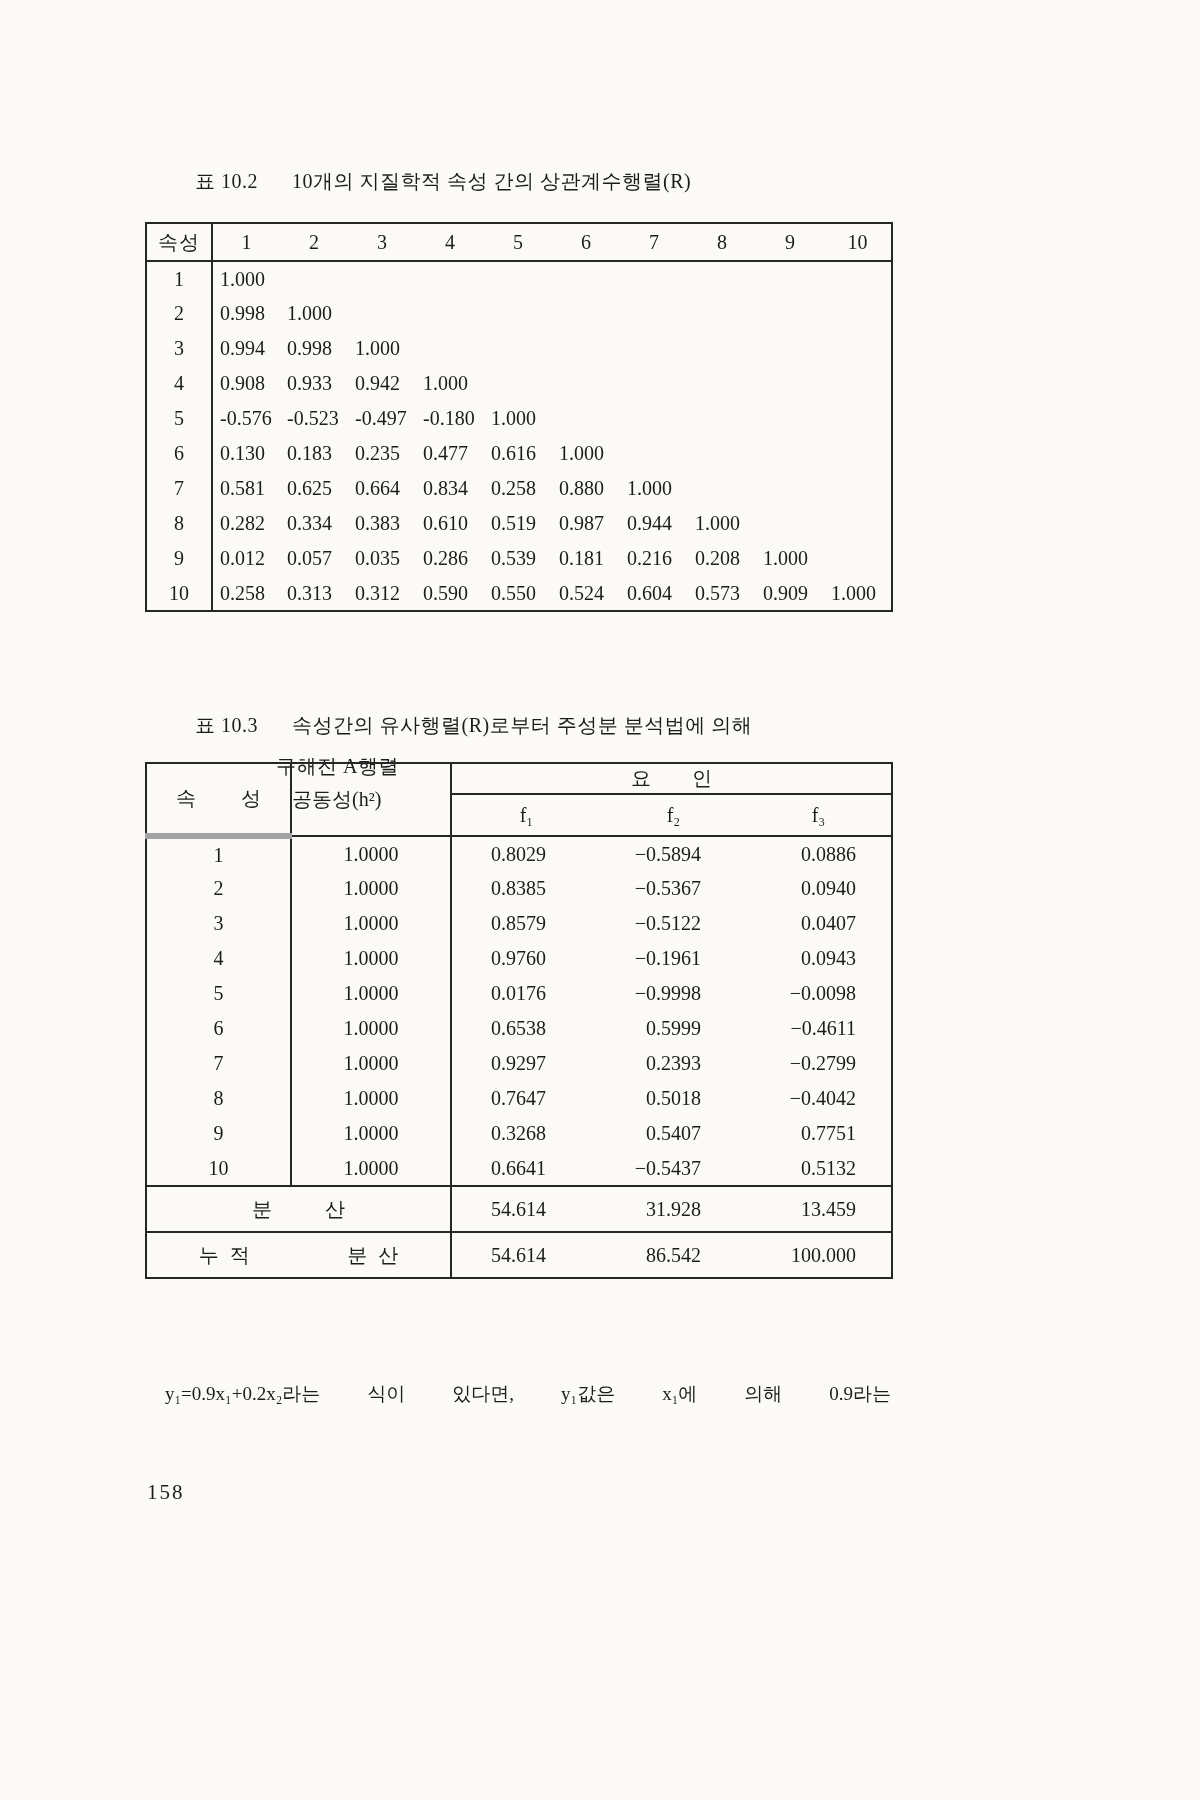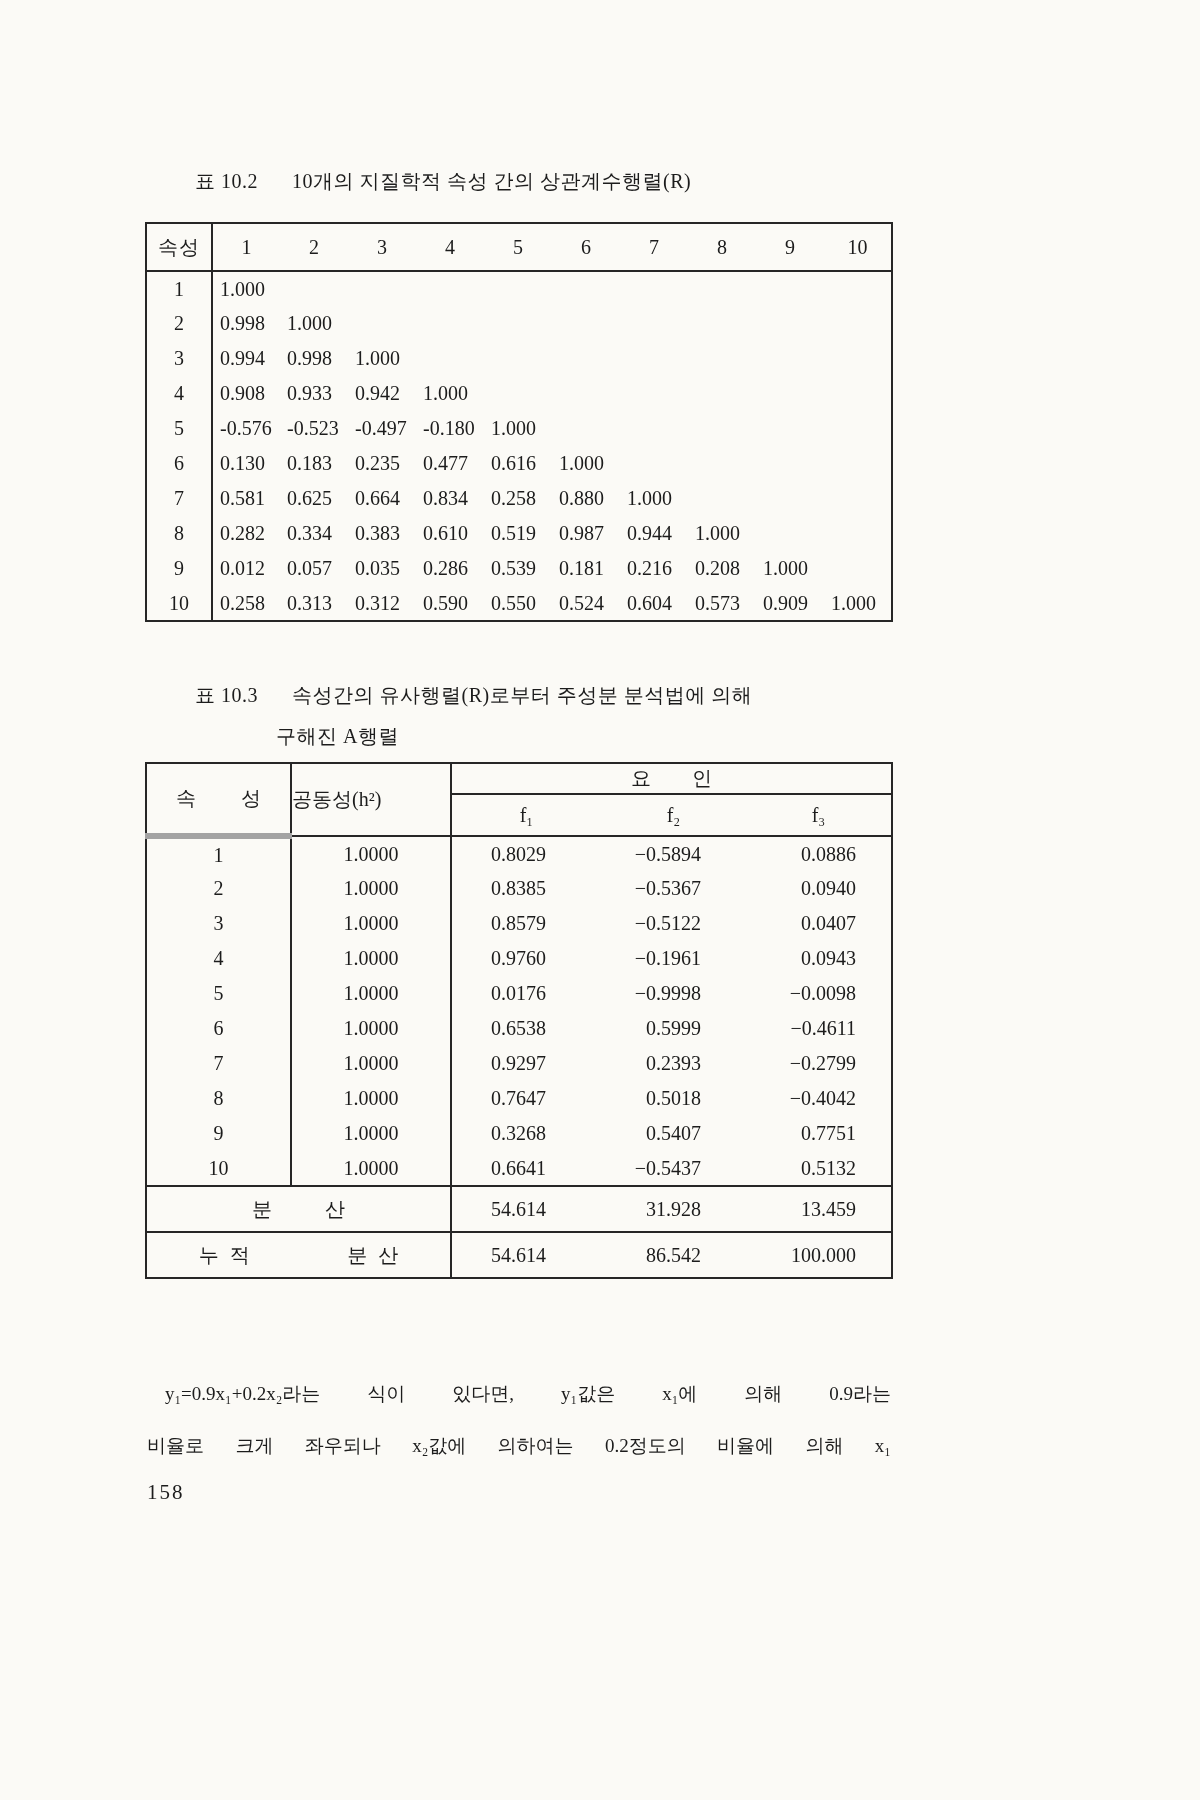--- a/index.html
+++ b/index.html
@@ -17,21 +17,21 @@
   .cap-prefix { display:inline-block; width:97px; }
   .cap-line2 { margin-left:81px; margin-top:14px; }
 
   
   table { border-collapse:collapse; table-layout:fixed; }
   th { font-weight:normal; }
   th,td { font-size:20px; overflow:visible; white-space:nowrap; }
 
   
   .t1 { left:145px; top:222px; width:746px; border:2px solid #262626; }
-  .t1 thead th { height:48px; border-bottom:2px solid #262626; text-align:center; }
+  .t1 thead th { height:38px; border-bottom:2px solid #262626; text-align:center; }
   .t1 .corner { border-right:2px solid #262626; letter-spacing:1px; }
   .t1 tbody td { height:35px; }
   .t1 .rlabel { text-align:center; border-right:2px solid #262626; }
   .t1 .val { padding-left:7px; }
 
   
   .t2 { left:145px; top:762px; width:746px; border:2px solid #262626; }
   .t2 .c1h { border-right:2px solid #262626; border-bottom:6px solid #a3a3a3; text-align:center; word-spacing:40px; }
   .t2 .c2h { border-right:2px solid #262626; border-bottom:2px solid #262626; text-align:left;margin-left:20px; }
   .t2 .factor-group { height:31px; border-bottom:2px solid #262626; text-align:center; word-spacing:36px; }
@@ -218,21 +218,21 @@
         <td class="val">0.550</td>
         <td class="val">0.524</td>
         <td class="val">0.604</td>
         <td class="val">0.573</td>
         <td class="val">0.909</td>
         <td class="val">1.000</td>
       </tr>
     </tbody>
 </table>
 
-<div class="abs caption" style="left:195px; top:682px;">
+<div class="abs caption" style="left:195px; top:712px;">
   <div>
     <span class="cap-prefix">표 10.3</span><span>속성간의 유사행렬(R)로부터 주성분 분석법에 의해</span>
   </div>
   <div class="cap-line2">구해진 A행렬</div>
 </div>
 
 <table class="abs t2">
   <colgroup>
     <col style="width:145px">
       <col style="width:160px">
@@ -337,16 +337,15 @@
       </td>
     <td class="fv fc1">54.614</td>
         <td class="fv fc2">86.542</td>
         <td class="fv fc3">100.000</td>
       </tr>
   </tfoot>
 </table>
 
 <div class="abs bodytext">
   <div class="line first">y₁=0.9x₁+0.2x₂라는 식이 있다면, y₁값은 x₁에 의해 0.9라는</div>
-  <div class="line">비율로 크게 좌우되나 x₂값에 의하여는 0.2정도의 비율에 의해 x₁</div>
 </div>
 
 <div class="abs pagenum">158</div>
 
 </body></html>

